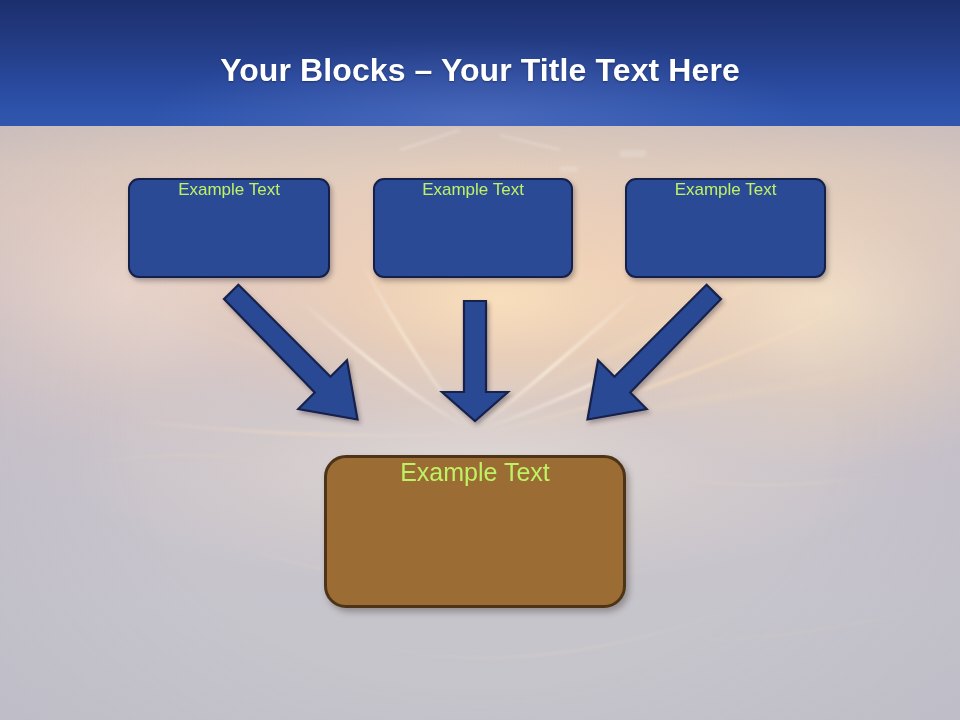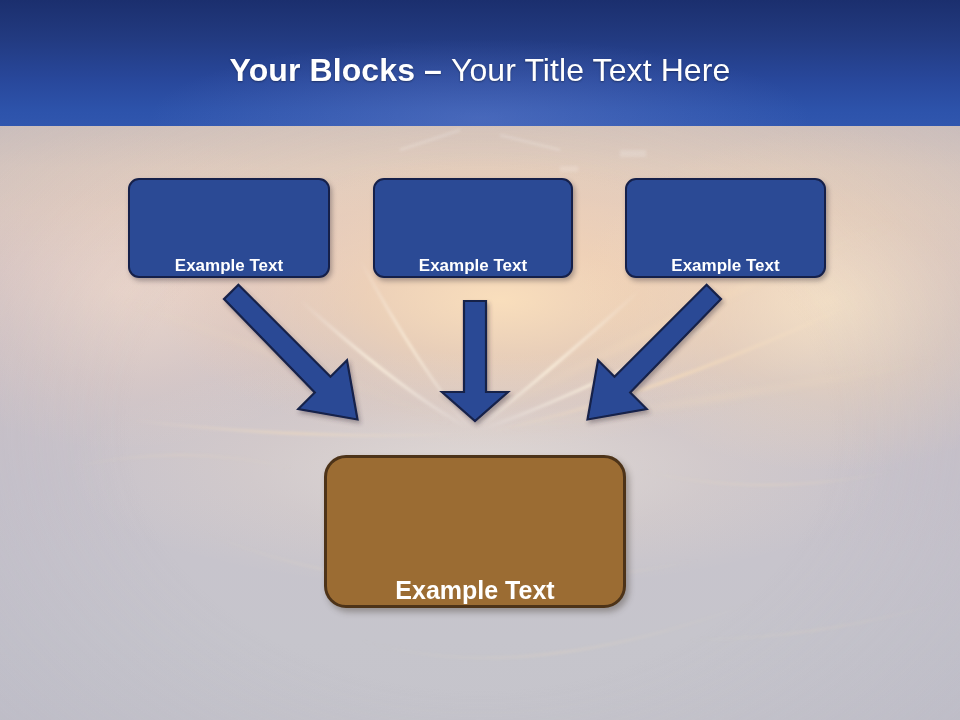--- a/index.html
+++ b/index.html
@@ -96,32 +96,31 @@
     width: 960px;
     text-align: center;
     color: #ffffff;
     font-size: 32px;
     line-height: 40px;
     letter-spacing: .1px;
     white-space: nowrap;
     text-shadow: 0 1px 2px rgba(0,0,0,0.35);
   }
   .slide-title .t-strong { font-weight: bold; }
-  .slide-title .t-light  { font-weight: normal; }
+  .slide-title .t-light  { font-weight: bold; }
 
   
   .node {
     position: absolute;
     box-sizing: border-box;
     display: flex;
-    align-items: flex-end;
+    align-items: flex-start;
     justify-content: center;
-    color: #ffffff;
+    color: #bef264;
     text-align: center;
-    font-weight: bold;
   }
   .node-blue {
     background: #2b4a95;
     border: 2px solid #15204a;
     border-radius: 11px;
     font-size: 17px;
     box-shadow: 2px 3px 5px rgba(40,35,45,0.35);
   }
   .node-brown {
     background: #9b6c33;

